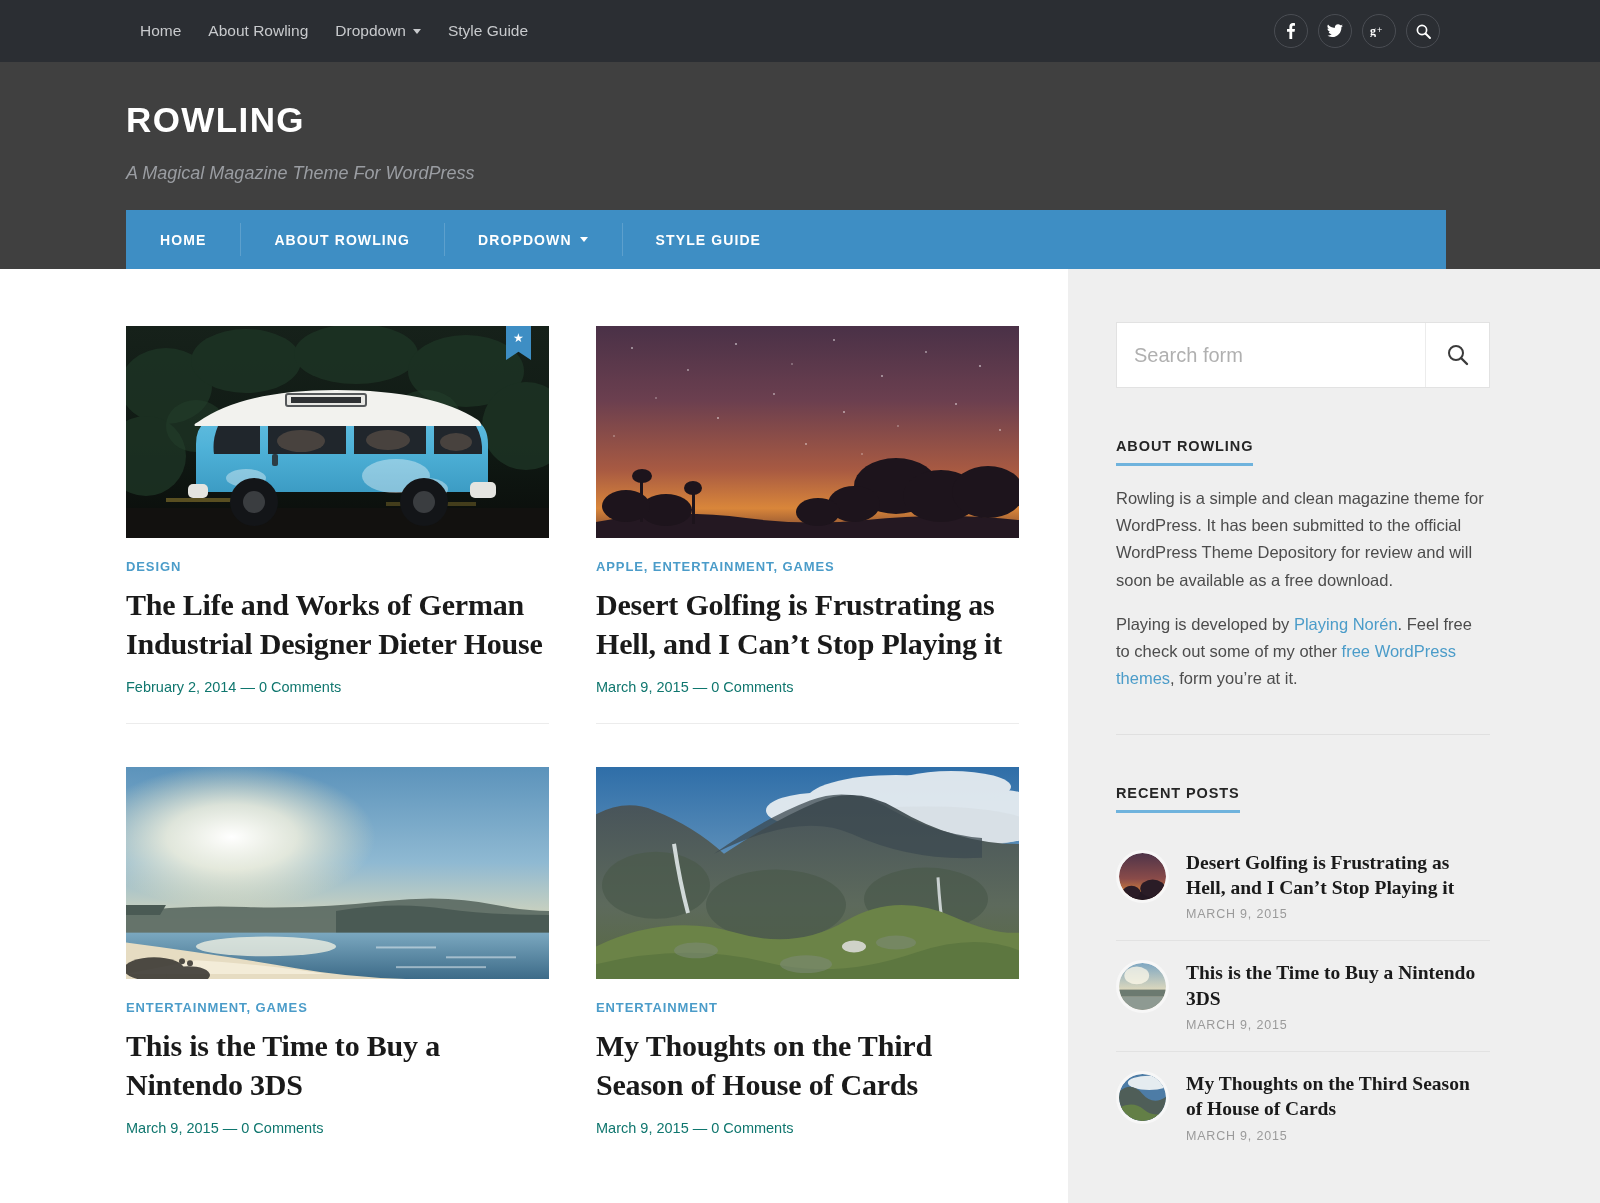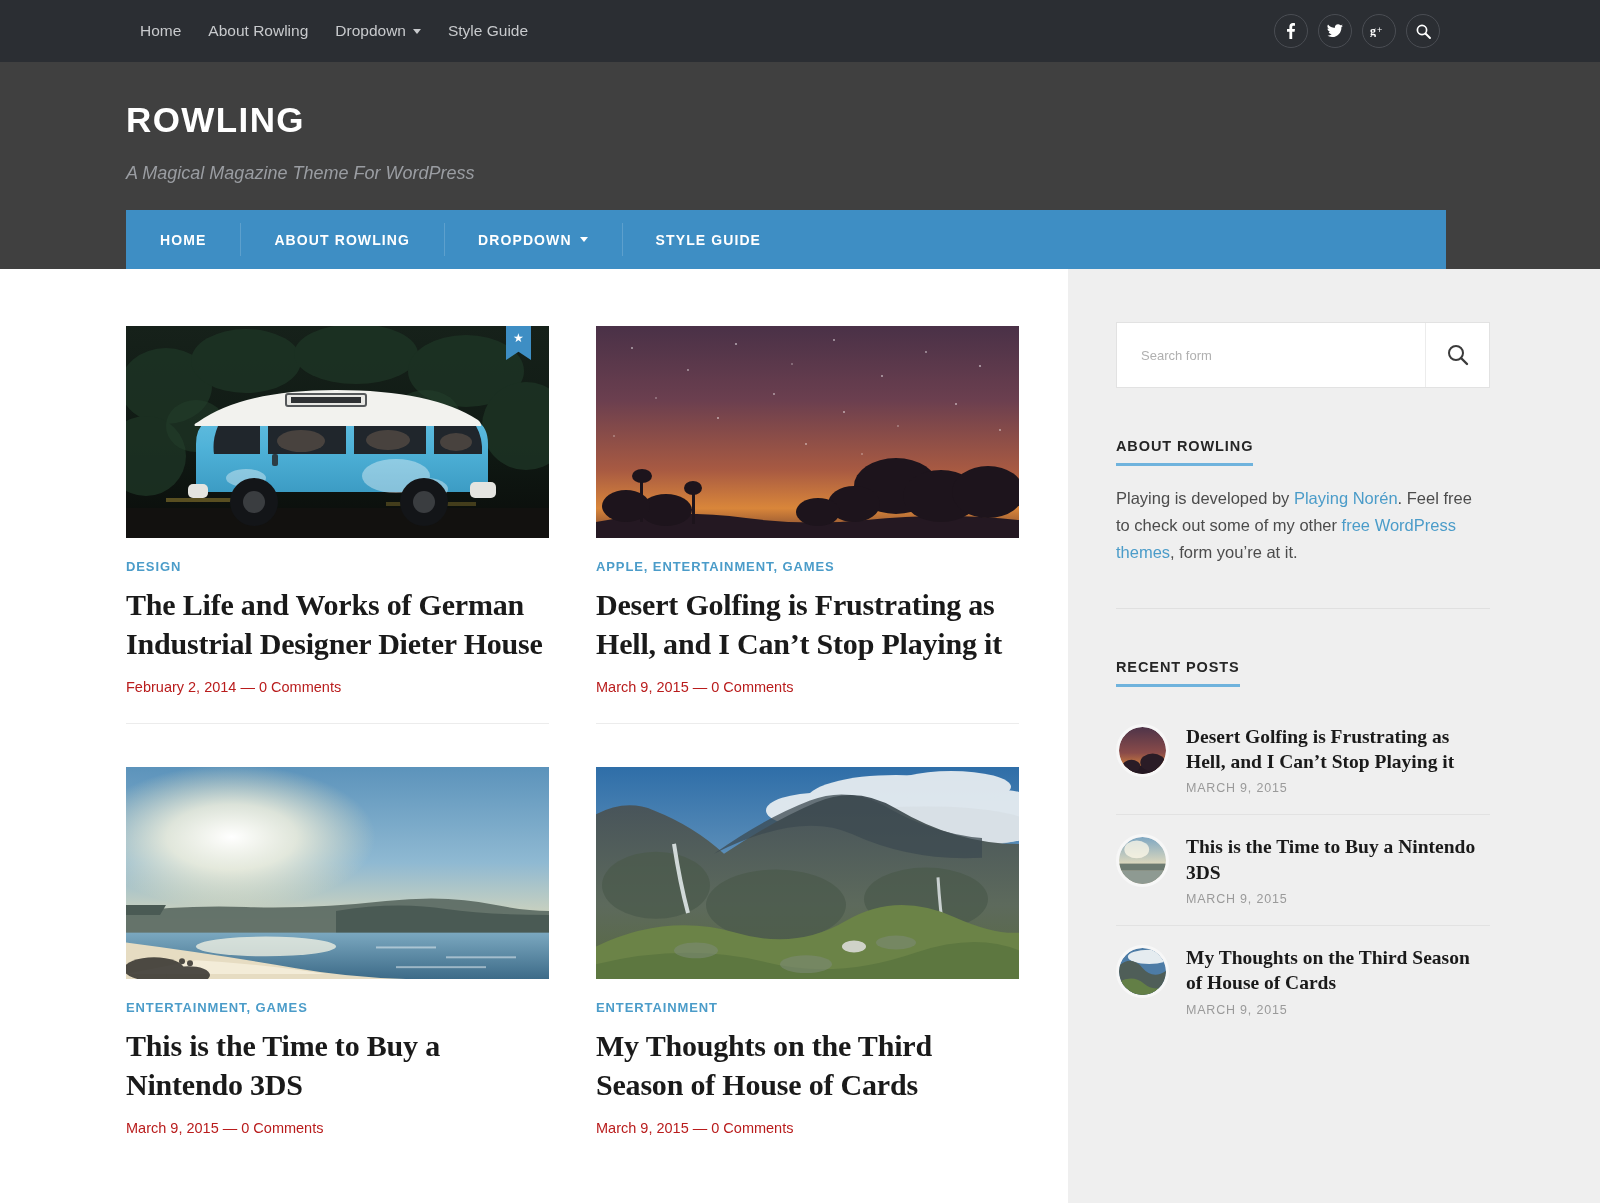--- a/index.html
+++ b/index.html
@@ -181,21 +181,21 @@
     font-family: "Liberation Serif", serif;
     font-weight: bold;
     font-size: 30px;
     line-height: 1.3;
     color: #1a1a1a;
     letter-spacing: -0.2px;
   }
   .post-meta {
     margin-top: 16px;
     font-size: 14.5px;
-    color: #b91c1c;
+    color: #0f766e;
   }
   .card-divider {
     margin-top: 28px;
     border-top: 1px solid #ececec;
     width: 423px;
   }
 
   
   .sidebar {
     width: 532px;
@@ -206,22 +206,22 @@
     display: flex;
     height: 66px;
     background: #ffffff;
     border: 1px solid #e2e2e2;
   }
   .searchform input {
     flex: 1;
     border: none;
     outline: none;
     background: transparent;
-    padding: 0 24px;
-    font-size: 13px;
+    padding: 0 17px;
+    font-size: 20px;
     color: #a21caf;
     font-family: "Liberation Sans", sans-serif;
   }
   .searchform input::placeholder { color: #b0b0b0; }
   .search-submit {
     width: 64px;
     border: none;
     border-left: 1px solid #ececec;
     background: #ffffff;
     display: flex;
@@ -579,20 +579,21 @@
         <svg width="22" height="22" viewBox="0 0 22 22">
           <circle cx="9" cy="9" r="7" fill="none" stroke="#3a3a3a" stroke-width="2"></circle>
           <line x1="14" y1="14" x2="20" y2="20" stroke="#3a3a3a" stroke-width="2.4" stroke-linecap="round"></line>
         </svg>
       </button>
     </form>
 
     <section class="widget">
       <div class="widget-title">ABOUT ROWLING</div>
       <div class="widget-body">
+        <p>Rowling is a simple and clean magazine theme for WordPress. It has been submitted to the official WordPress Theme Depository for review and will soon be available as a free download.</p>
         <p><span>Playing is developed by </span><a href="#">Playing Norén</a><span>. Feel free to check out some of my other </span><a href="#">free WordPress themes</a><span>, form you’re at it.</span></p>
       </div>
     </section>
 
     <div class="widget-sep"></div>
 
     <section class="widget">
       <div class="widget-title">RECENT POSTS</div>
       <div class="recent-list">
 

